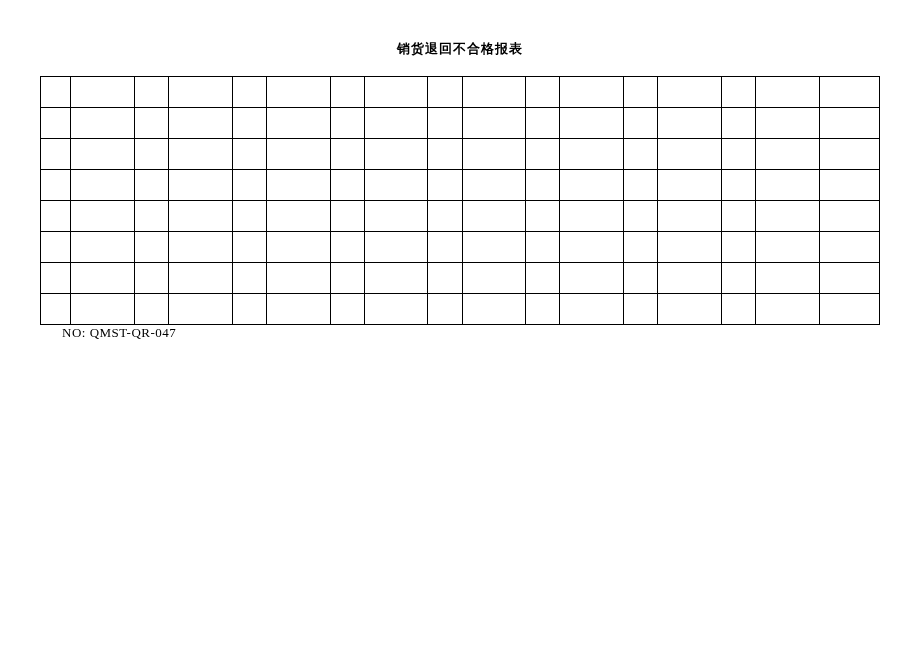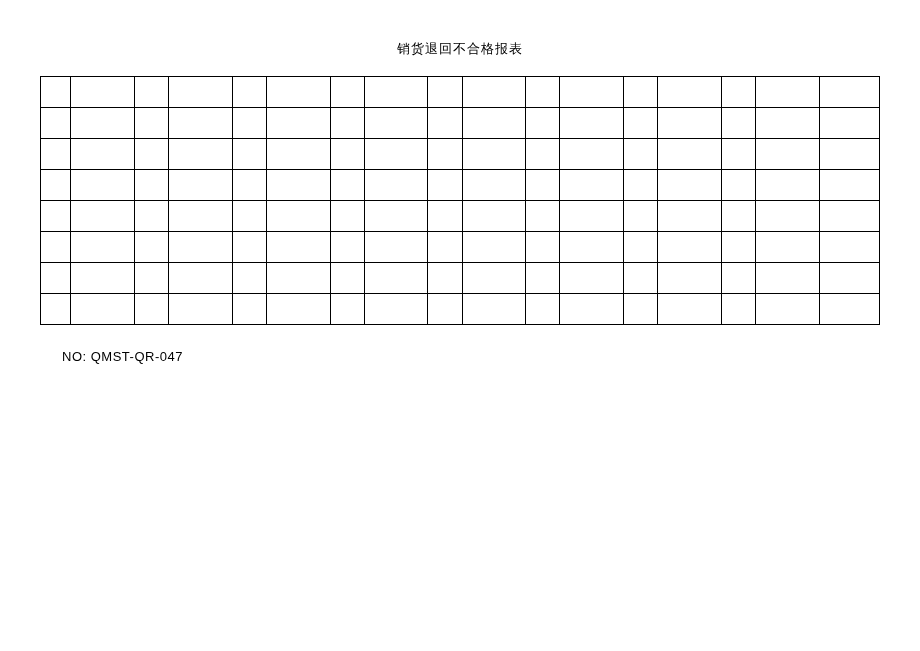--- a/index.html
+++ b/index.html
@@ -14,20 +14,21 @@
       height: 651px;
       position: relative;
     }
     .title {
       text-align: center;
       font-size: 13px;
       padding-top: 40px;
       padding-bottom: 18px;
       color: #000;
       letter-spacing: 1px;
+      font-weight: bold;
     }
     .table-container {
       margin-left: 40px;
       margin-right: 40px;
     }
     table {
       border-collapse: collapse;
       width: 100%;
       table-layout: fixed;
     }
@@ -48,24 +49,23 @@
     td.c9 { width: 7.5%; }
     td.c10 { width: 4%; }
     td.c11 { width: 7.5%; }
     td.c12 { width: 4%; }
     td.c13 { width: 7.5%; }
     td.c14 { width: 4%; }
     td.c15 { width: 7.5%; }
     td.c16 { width: 7%; }
     .footer-note {
       margin-left: 62px;
-      margin-top: 24px;
       font-size: 13px;
       color: #000;
-      font-family: Liberation Sans, sans-serif;
+      font-family: Liberation Serif, serif;
       letter-spacing: 0.5px;
     }
   </style>
 </head>
 <body>
 
 <div class="title">销货退回不合格报表</div>
 
 <div class="table-container">
   <table>

